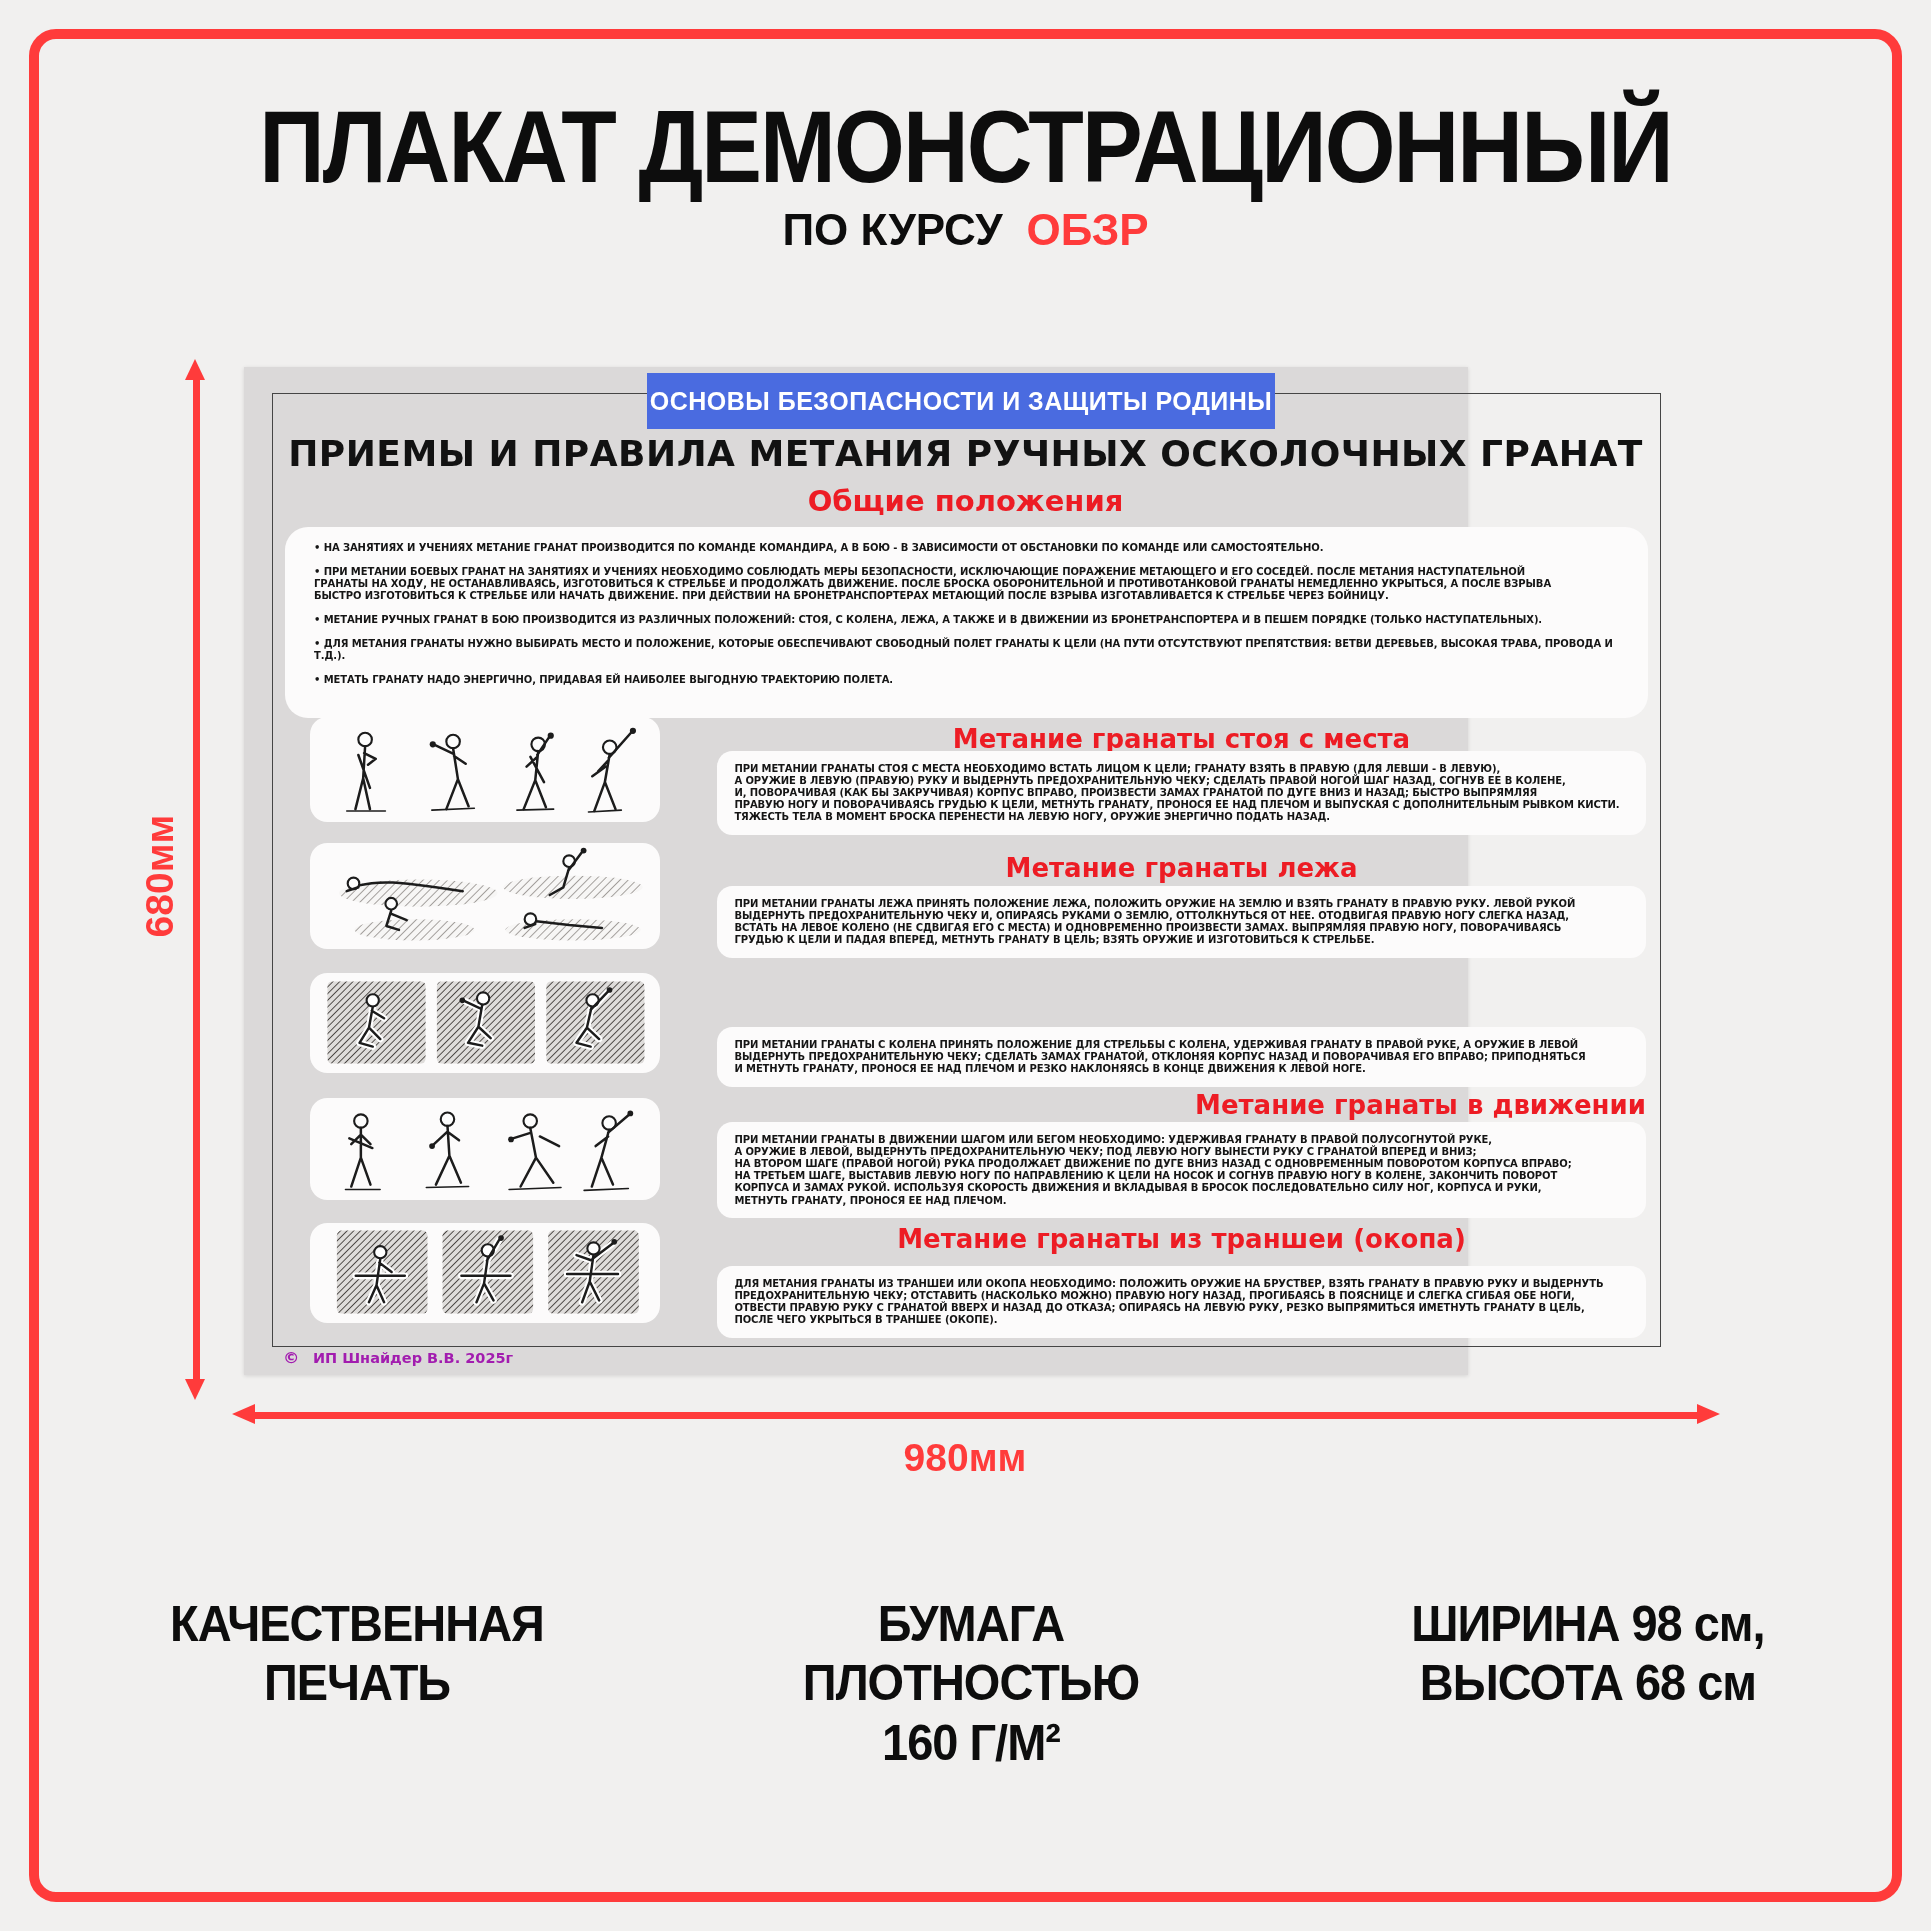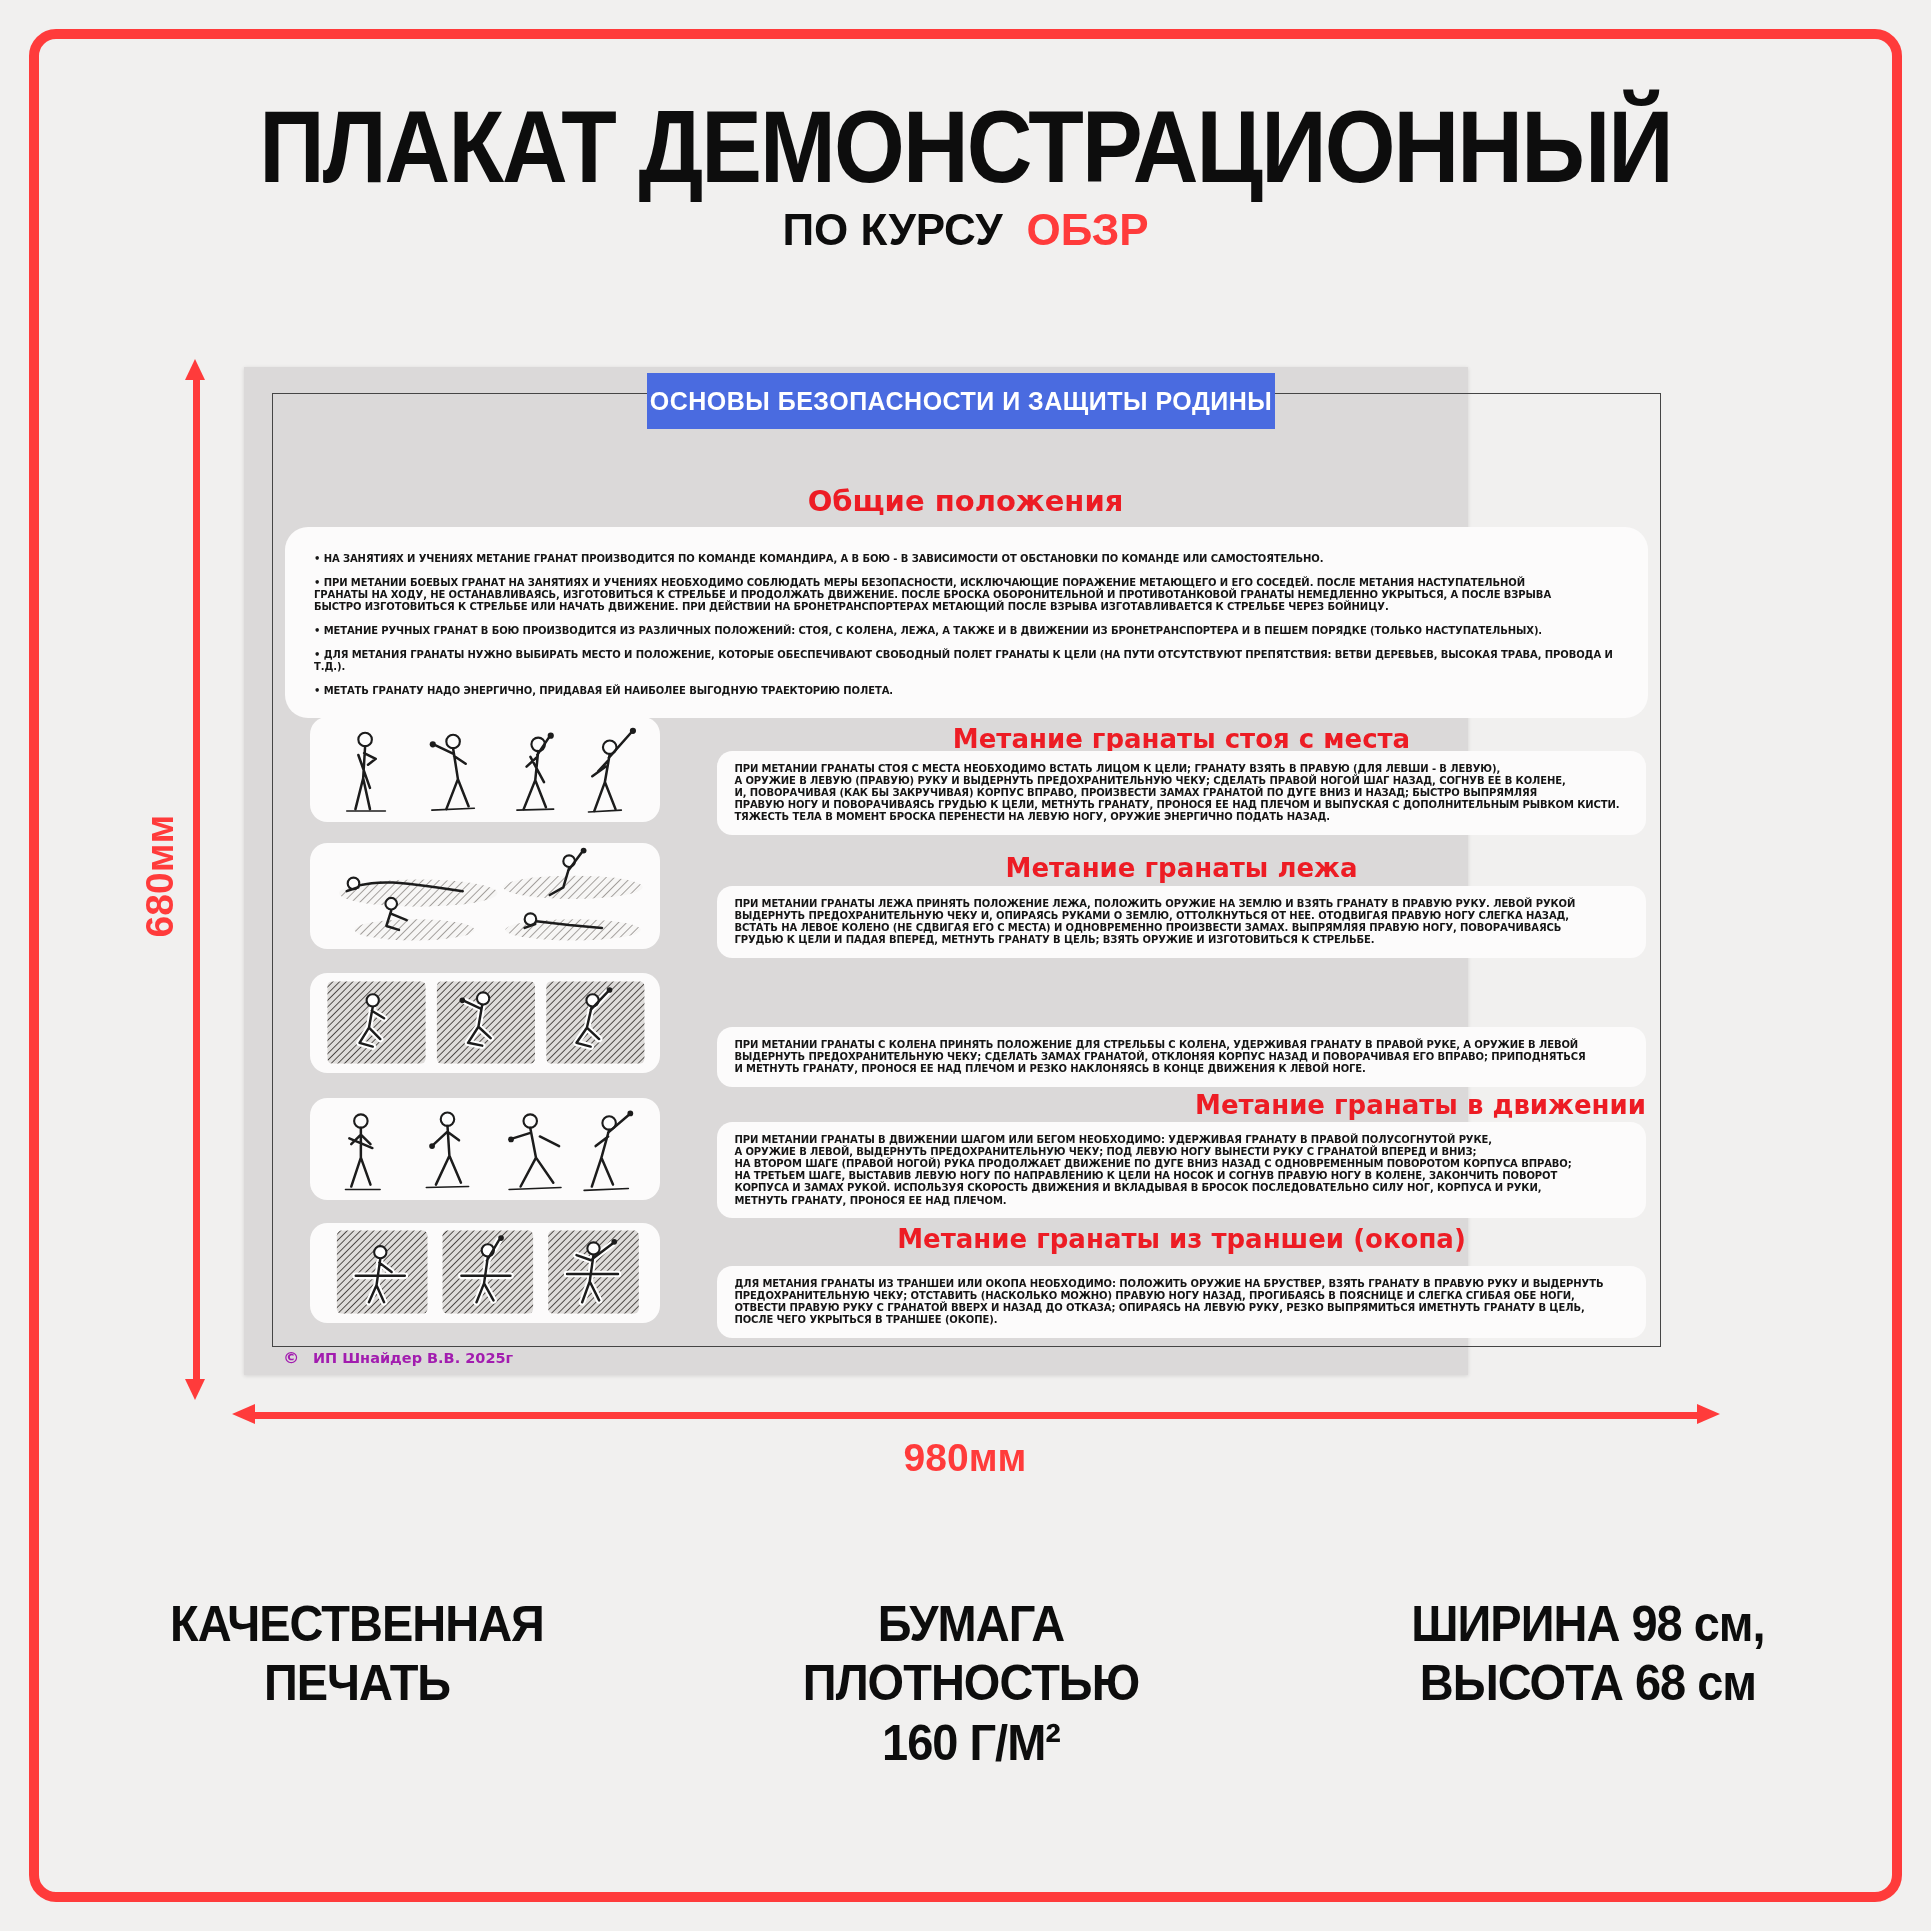--- a/index.html
+++ b/index.html
@@ -39,21 +39,21 @@
   .inner-frame{position:absolute;left:28px;top:26px;width:1387px;height:952px;border:1.9px solid #454545;}
   .banner{position:absolute;left:403px;top:5.8px;width:628px;height:56px;background:var(--banner-blue,#4A6BE0);
     color:#fff;font-weight:bold;font-size:25px;text-align:center;line-height:56px;letter-spacing:0.5px;z-index:3;}
   .poster-title{position:absolute;left:39px;top:66px;width:1365px;margin:0;text-align:center;
     font-family:"DejaVu Sans",sans-serif;font-weight:bold;font-size:36px;letter-spacing:0.5px;color:#121212;}
   .red-head{font-family:"DejaVu Sans",sans-serif;font-weight:bold;color:var(--poster-red,#ED1C24);margin:0;text-align:center;}
   .general-heading{position:absolute;left:39px;top:117px;width:1365px;font-size:29px;}
   .whitebox{background:var(--box-white,#FCFBFB);border-radius:19.3px;box-sizing:border-box;}
   .body-text{font-family:"DejaVu Sans",sans-serif;font-weight:bold;font-size:10px;line-height:1.22;
     letter-spacing:-0.1px;color:#151515;white-space:pre-line;}
-  .general-box{position:absolute;left:41px;top:160px;width:1363px;height:191px;border-radius:23px;padding:26px 29px;}
+  .general-box{position:absolute;left:41px;top:160px;width:1363px;height:191px;border-radius:23px;padding:15px 29px;}
   .general-box p{margin:0 0 11.6px 0;}
   .general-box p:last-child{margin:0;}
 
   
   .panel{position:absolute;left:66px;width:350px;border-radius:17.4px;overflow:hidden;}
   .p1{top:350px;height:105px;} .p2{top:476px;height:106px;} .p3{top:606px;height:100px;}
   .p4{top:731px;height:102px;} .p5{top:856px;height:100px;}
   .sec-head{position:absolute;left:473px;width:929px;font-size:26px;}
   .sh1{top:357px;} .sh2{top:486px;} .sh3{top:618px;} .sh4{top:723px;text-align:right;} .sh5{top:857px;}
   .sec-box{position:absolute;left:473px;width:929px;border-radius:15.4px;padding:11.6px 17.4px;}
@@ -104,20 +104,21 @@
   </div>
 
   <div class="v-line"></div>
   <div class="v-arrow-top"></div>
   <div class="v-arrow-bot"></div>
   <div class="v-label">680мм</div>
 
   <div class="poster">
     <div class="inner-frame"></div>
     <div class="banner">ОСНОВЫ БЕЗОПАСНОСТИ И ЗАЩИТЫ РОДИНЫ</div>
+    <h2 class="poster-title">ПРИЕМЫ И ПРАВИЛА МЕТАНИЯ РУЧНЫХ ОСКОЛОЧНЫХ ГРАНАТ</h2>
     <h3 class="red-head general-heading">Общие положения</h3>
 
     <div class="whitebox general-box">
       <p class="body-text">• НА ЗАНЯТИЯХ И УЧЕНИЯХ МЕТАНИЕ ГРАНАТ ПРОИЗВОДИТСЯ ПО КОМАНДЕ КОМАНДИРА, А В БОЮ - В ЗАВИСИМОСТИ ОТ ОБСТАНОВКИ ПО КОМАНДЕ ИЛИ САМОСТОЯТЕЛЬНО.</p>
       <p class="body-text">• ПРИ МЕТАНИИ БОЕВЫХ ГРАНАТ НА ЗАНЯТИЯХ И УЧЕНИЯХ НЕОБХОДИМО СОБЛЮДАТЬ МЕРЫ БЕЗОПАСНОСТИ, ИСКЛЮЧАЮЩИЕ ПОРАЖЕНИЕ МЕТАЮЩЕГО И ЕГО СОСЕДЕЙ. ПОСЛЕ МЕТАНИЯ НАСТУПАТЕЛЬНОЙ
 ГРАНАТЫ НА ХОДУ, НЕ ОСТАНАВЛИВАЯСЬ, ИЗГОТОВИТЬСЯ К СТРЕЛЬБЕ И ПРОДОЛЖАТЬ ДВИЖЕНИЕ. ПОСЛЕ БРОСКА ОБОРОНИТЕЛЬНОЙ И ПРОТИВОТАНКОВОЙ ГРАНАТЫ НЕМЕДЛЕННО УКРЫТЬСЯ, А ПОСЛЕ ВЗРЫВА
 БЫСТРО ИЗГОТОВИТЬСЯ К СТРЕЛЬБЕ ИЛИ НАЧАТЬ ДВИЖЕНИЕ. ПРИ ДЕЙСТВИИ НА БРОНЕТРАНСПОРТЕРАХ МЕТАЮЩИЙ ПОСЛЕ ВЗРЫВА ИЗГОТАВЛИВАЕТСЯ К СТРЕЛЬБЕ ЧЕРЕЗ БОЙНИЦУ.</p>
       <p class="body-text">• МЕТАНИЕ РУЧНЫХ ГРАНАТ В БОЮ ПРОИЗВОДИТСЯ ИЗ РАЗЛИЧНЫХ ПОЛОЖЕНИЙ: СТОЯ, С КОЛЕНА, ЛЕЖА, А ТАКЖЕ И В ДВИЖЕНИИ ИЗ БРОНЕТРАНСПОРТЕРА И В ПЕШЕМ ПОРЯДКЕ (ТОЛЬКО НАСТУПАТЕЛЬНЫХ).</p>
       <p class="body-text">• ДЛЯ МЕТАНИЯ ГРАНАТЫ НУЖНО ВЫБИРАТЬ МЕСТО И ПОЛОЖЕНИЕ, КОТОРЫЕ ОБЕСПЕЧИВАЮТ СВОБОДНЫЙ ПОЛЕТ ГРАНАТЫ К ЦЕЛИ (НА ПУТИ ОТСУТСТВУЮТ ПРЕПЯТСТВИЯ: ВЕТВИ ДЕРЕВЬЕВ, ВЫСОКАЯ ТРАВА, ПРОВОДА И Т.Д.).</p>
       <p class="body-text">• МЕТАТЬ ГРАНАТУ НАДО ЭНЕРГИЧНО, ПРИДАВАЯ ЕЙ НАИБОЛЕЕ ВЫГОДНУЮ ТРАЕКТОРИЮ ПОЛЕТА.</p>

